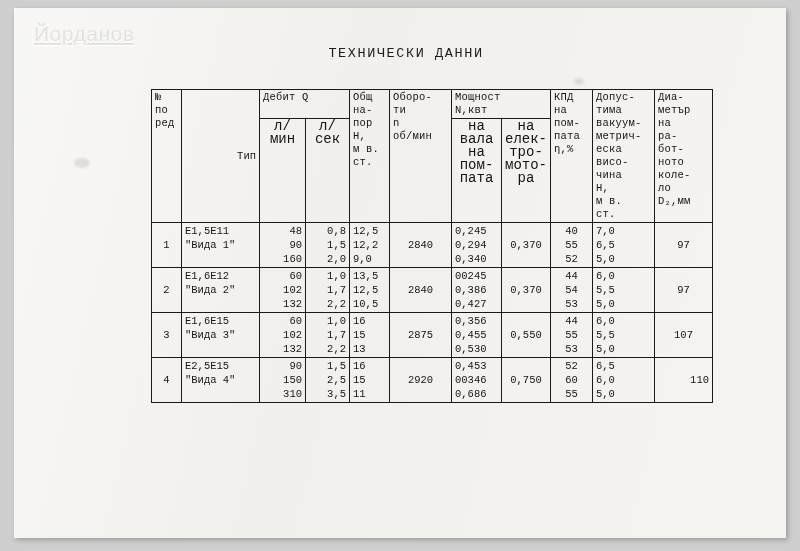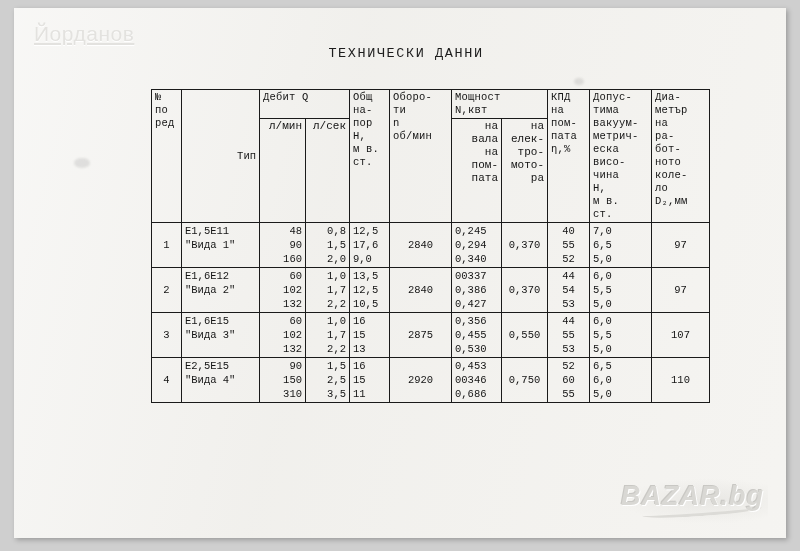--- a/index.html
+++ b/index.html
@@ -72,22 +72,22 @@
   }
   .hdr-cell {
     text-align: left;
     font-size: 10.5px;
     letter-spacing: 0.2px;
   }
   .hdr-center {
     text-align: right;
   }
   .sub-hdr {
-    font-size: 11px;
-    text-align: right;
+    font-size: 14px;
+    text-align: center;
     line-height: 12.5px;
   }
   .num {
     text-align: right;
     padding-right: 5px;
   }
   .ctr {
     text-align: center;
   }
   .lft {
@@ -251,21 +251,21 @@
             <span class="cellstack">90</span>
             <span class="cellstack">160</span>
           </td>
           <td class="stack num">
             <span class="cellstack">0,8</span>
             <span class="cellstack">1,5</span>
             <span class="cellstack">2,0</span>
           </td>
           <td class="stack lft">
             <span class="cellstack">12,5</span>
-            <span class="cellstack">17,6</span>
+            <span class="cellstack">12,2</span>
             <span class="cellstack">9,0</span>
           </td>
           <td class="stack ctr" style="vertical-align: middle;">2840</td>
           <td class="stack lft">
             <span class="cellstack">0,245</span>
             <span class="cellstack">0,294</span>
             <span class="cellstack">0,340</span>
           </td>
           <td class="stack ctr" style="vertical-align: middle;">0,370</td>
           <td class="stack ctr">
@@ -297,21 +297,21 @@
             <span class="cellstack">1,7</span>
             <span class="cellstack">2,2</span>
           </td>
           <td class="stack lft">
             <span class="cellstack">13,5</span>
             <span class="cellstack">12,5</span>
             <span class="cellstack">10,5</span>
           </td>
           <td class="stack ctr" style="vertical-align: middle;">2840</td>
           <td class="stack lft">
-            <span class="cellstack">00337</span>
+            <span class="cellstack">00245</span>
             <span class="cellstack">0,386</span>
             <span class="cellstack">0,427</span>
           </td>
           <td class="stack ctr" style="vertical-align: middle;">0,370</td>
           <td class="stack ctr">
             <span class="cellstack">44</span>
             <span class="cellstack">54</span>
             <span class="cellstack">53</span>
           </td>
           <td class="stack lft">
@@ -394,23 +394,18 @@
           <td class="stack ctr">
             <span class="cellstack">52</span>
             <span class="cellstack">60</span>
             <span class="cellstack">55</span>
           </td>
           <td class="stack lft">
             <span class="cellstack">6,5</span>
             <span class="cellstack">6,0</span>
             <span class="cellstack">5,0</span>
           </td>
-          <td class="stack ctr" style="vertical-align: middle;">110</td>
+          <td class="stack ctr" style="vertical-align: middle; text-align: right;">110</td>
         </tr>
       </tbody>
   </table>
 
-  <div id="bazar-wm">
-    <div class="bz-bg"></div>
-    <div class="bz-swoosh"></div>
-    <div class="bz-text">BAZAR.bg</div>
-  </div>
 </div>
 
 </body></html>

